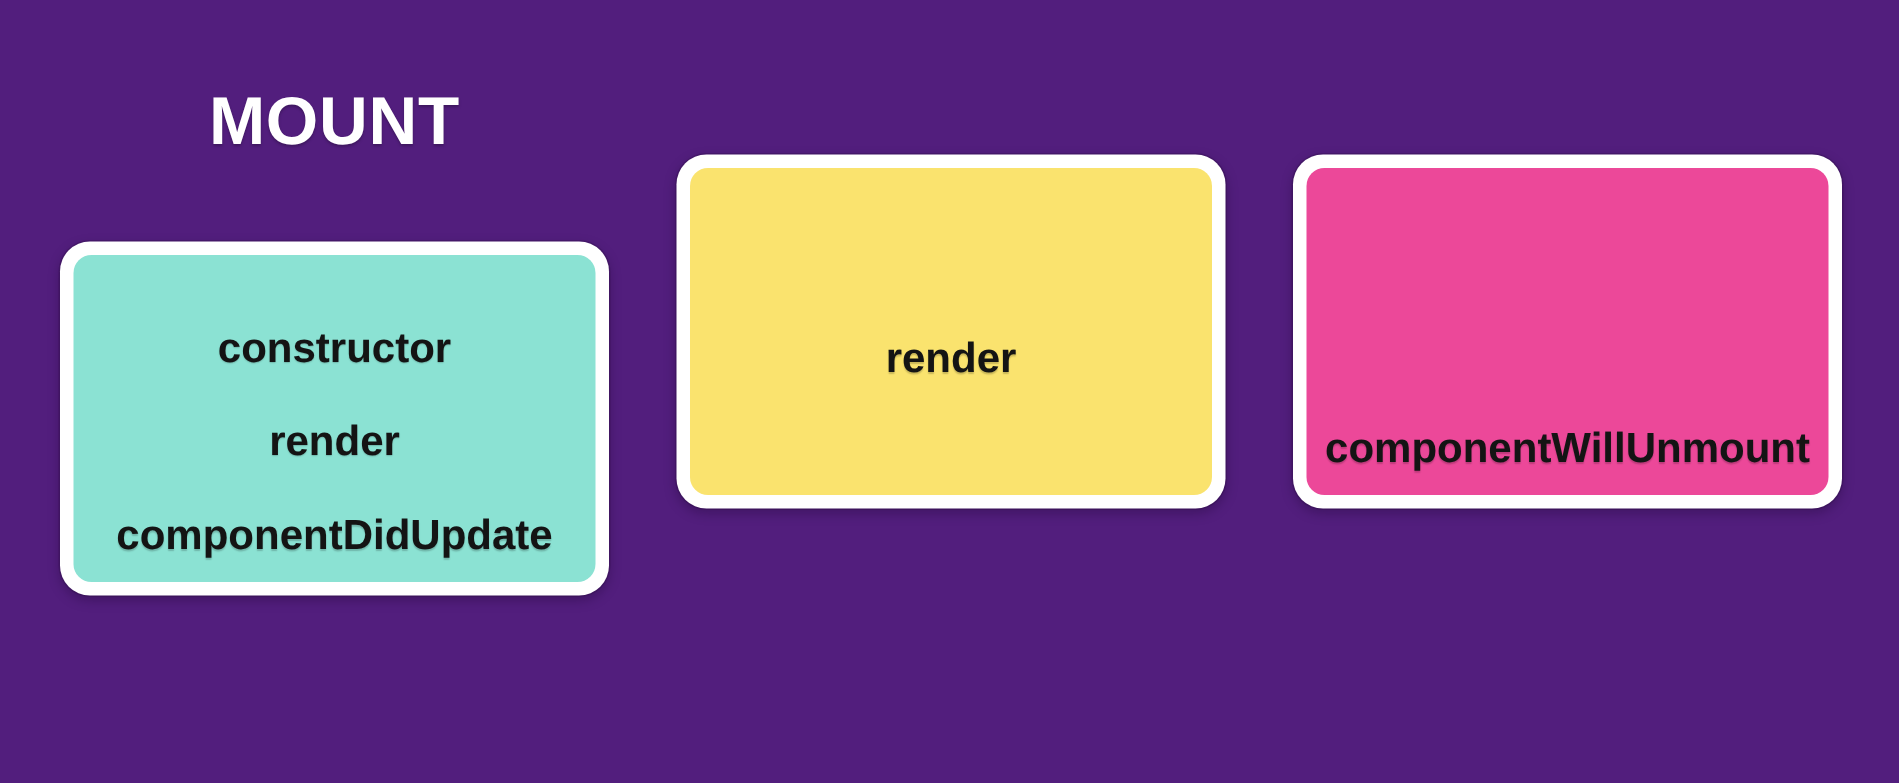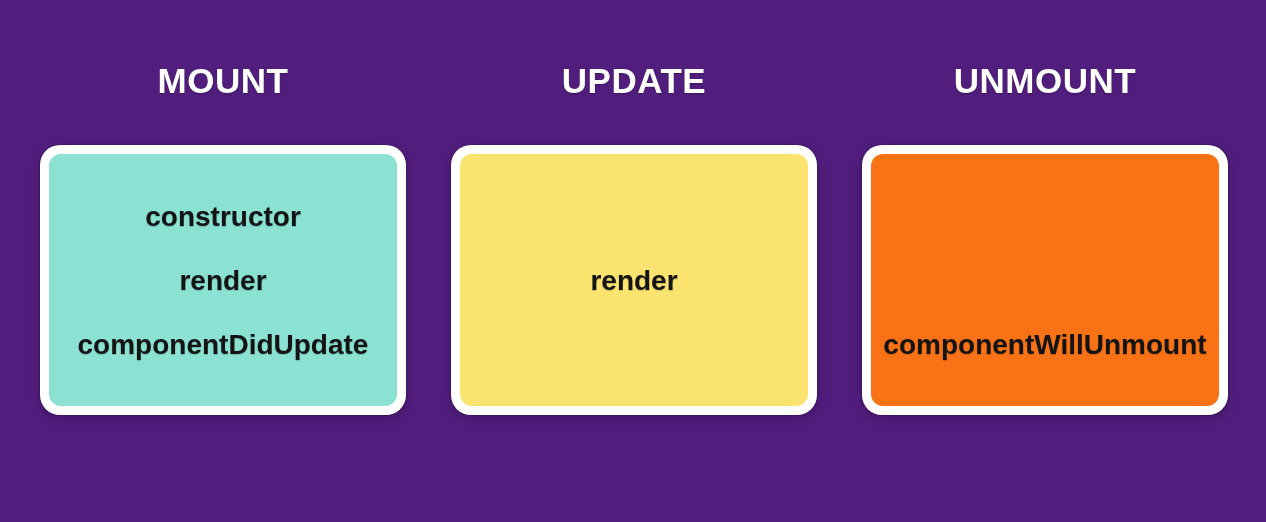--- a/index.html
+++ b/index.html
@@ -24,32 +24,32 @@
   .col {
     flex: 1 1 0;
     display: flex;
     flex-direction: column;
     align-items: center;
     min-width: 0;
   }
   .phase-title {
     height: 58px;
     line-height: 58px;
-    font-size: 35px;
+    font-size: 45px;
     font-weight: bold;
     color: #ffffff;
     letter-spacing: 0.5px;
     text-align: center;
     text-shadow: 0 1px 2px rgba(0,0,0,0.25);
     white-space: nowrap;
   }
   .card {
-    margin-top: 35px;
+    margin-top: 51px;
     width: 100%;
-    height: 270px;
+    height: 236px;
     box-sizing: border-box;
     background: #ffffff;
     border-radius: 20px;
     padding: 9px;
     box-shadow: 0 0 0 1px rgba(40,10,60,0.25), 0 3px 8px rgba(30,5,50,0.35);
   }
   .card-inner {
     box-sizing: border-box;
     width: 100%;
     height: 100%;
@@ -80,33 +80,31 @@
     <div class="card">
       <div class="card-inner" style="background-color: rgb(139, 226, 211);">
         <div class="method-row">constructor</div>
         <div class="method-row">render</div>
         <div class="method-row">componentDidUpdate</div>
       </div>
     </div>
   </div>
 
   <div class="col">
-    <div class="phase-title">UPDATE</div>
     <div class="card">
       <div class="card-inner" style="background-color: rgb(250, 227, 110);">
         <div class="method-row"></div>
         <div class="method-row">render</div>
       </div>
     </div>
   </div>
 
   <div class="col">
-    <div class="phase-title">UNMOUNT</div>
     <div class="card">
-      <div class="card-inner" style="background-color: #f97316;">
+      <div class="card-inner" style="background-color: #ec4899;">
         <div class="method-row"></div>
         <div class="method-row"></div>
         <div class="method-row">componentWillUnmount</div>
       </div>
     </div>
   </div>
 
 </div>
 
 </body></html>

